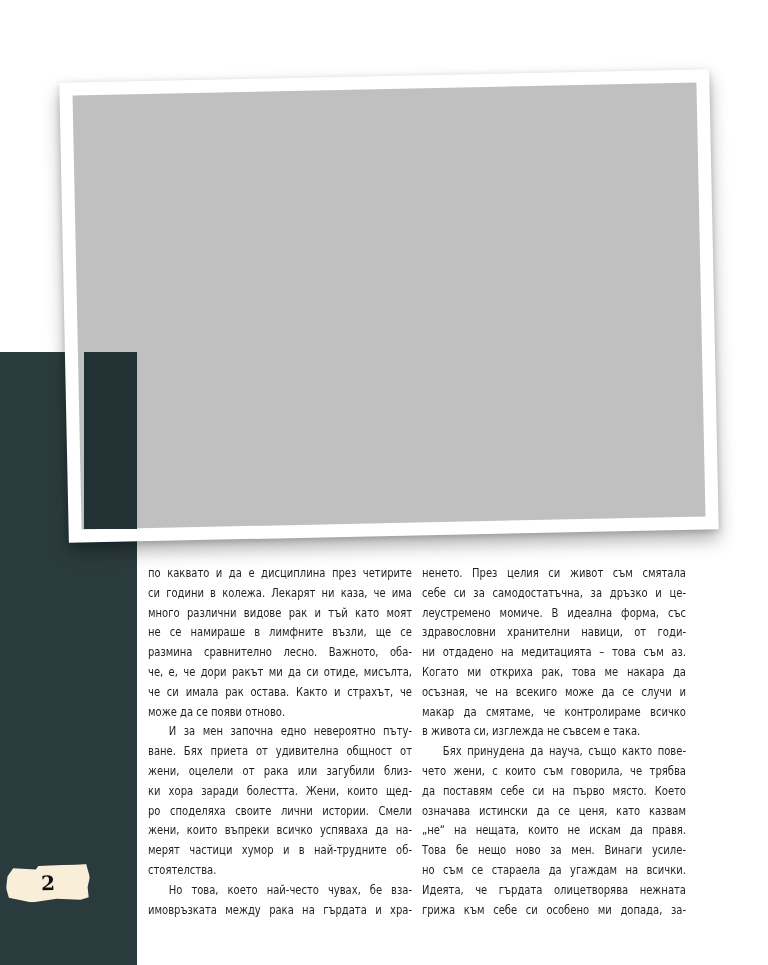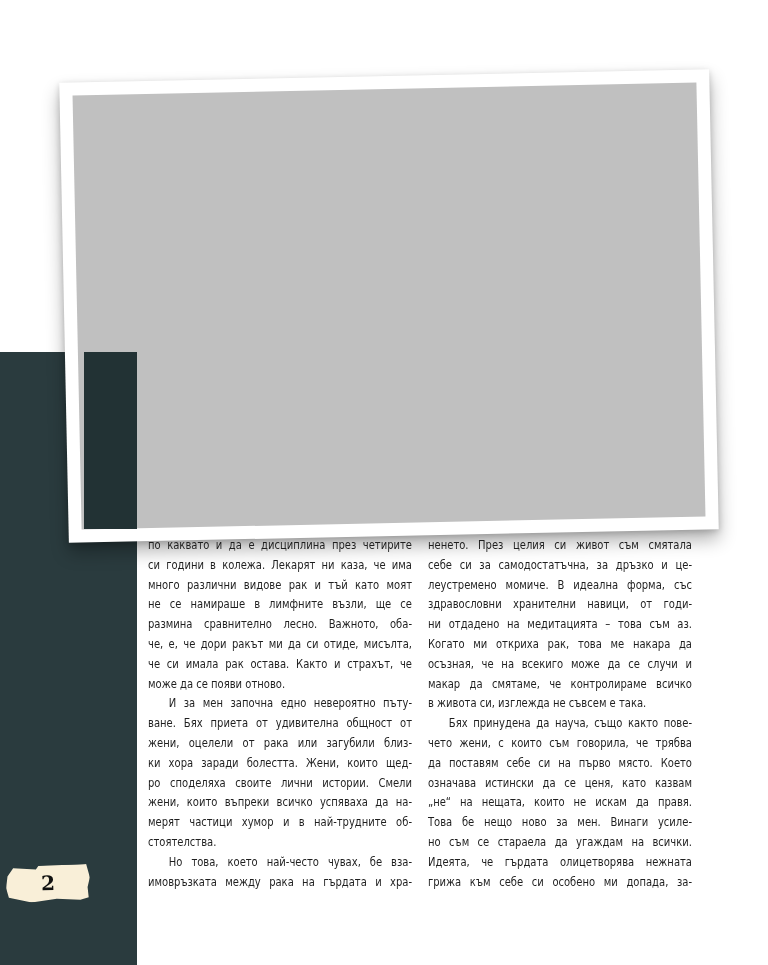--- a/index.html
+++ b/index.html
@@ -31,22 +31,22 @@
   }
   .photo-placeholder{
     width:100%;height:100%;
     background:var(--photo);
   }
   .sidebar-overlay{
     position:absolute;left:84px;top:352px;width:53px;height:177px;
     background:var(--sidebar-overlay);
   }
   .article-columns{
-    position:absolute;left:148px;top:535px;width:540px;
-    display:flex;gap:16px;align-items:flex-end;
+    position:absolute;left:148px;top:563px;width:540px;
+    display:flex;gap:10px;align-items:flex-end;
   }
   .text-column{width:264px;}
   .col-inner{
     width:330px;
     transform:scaleX(0.8);
     transform-origin:0 0;
     color:var(--text);
     font-size:12.5px;
     line-height:19.8px;
   }

